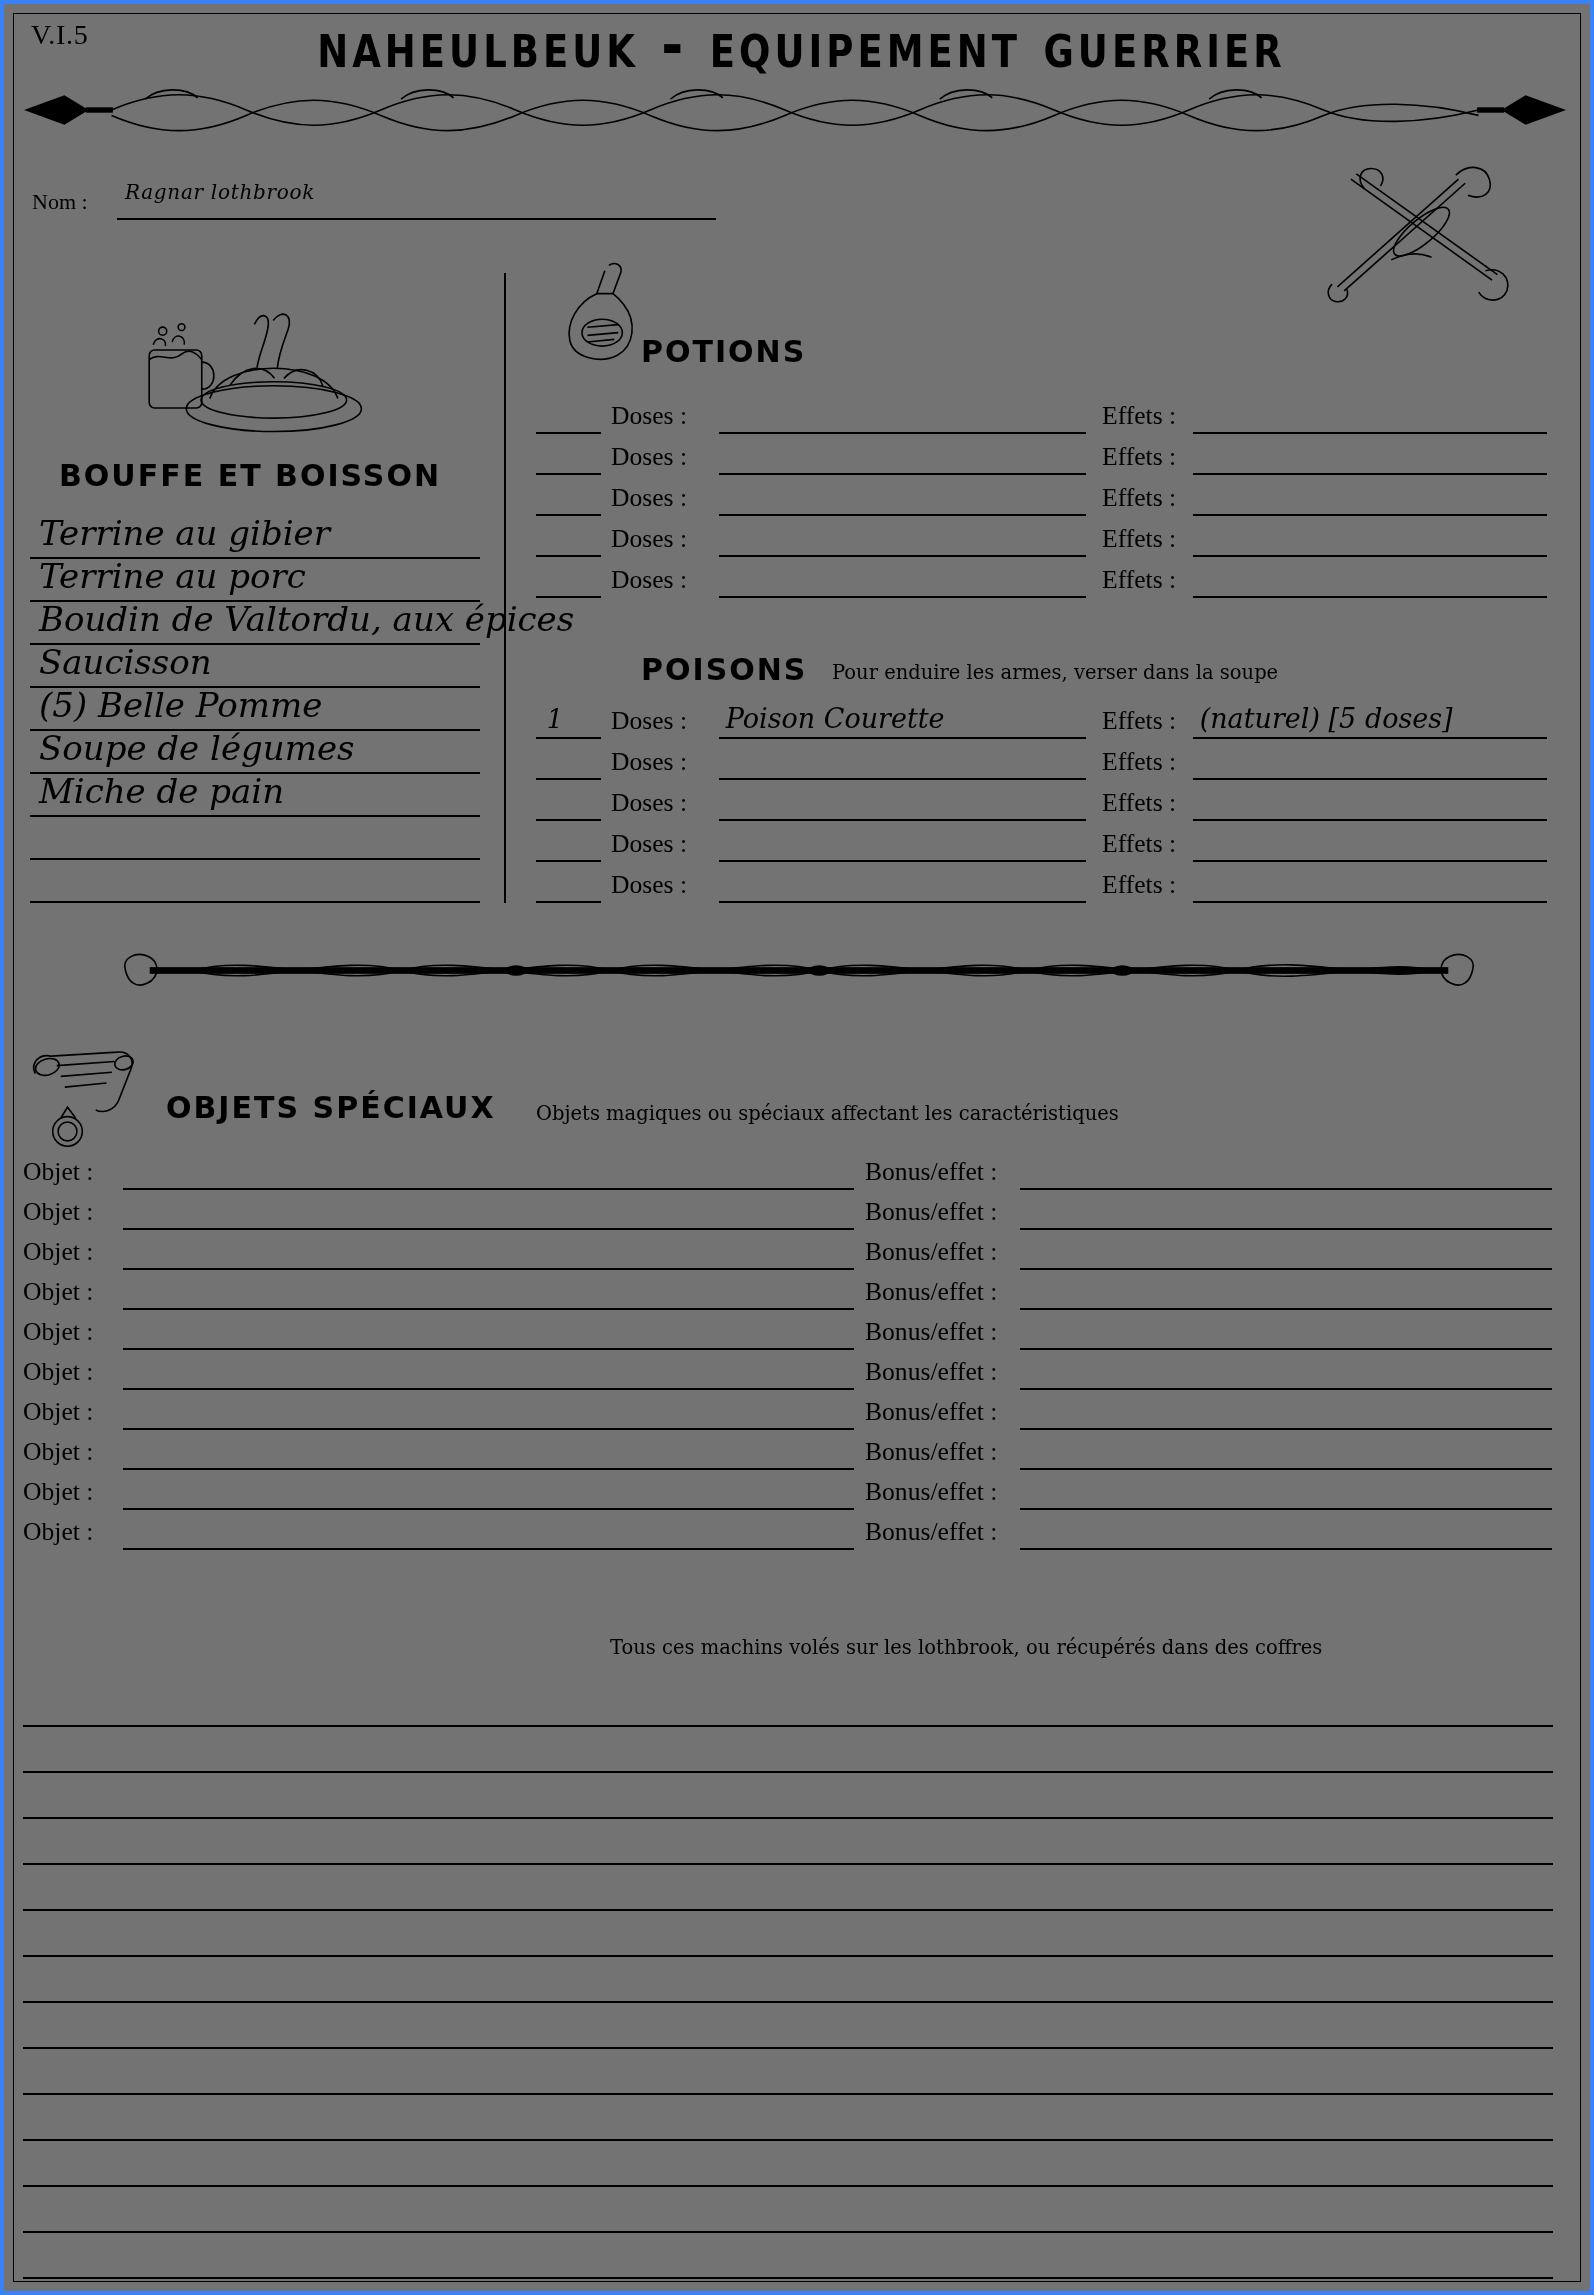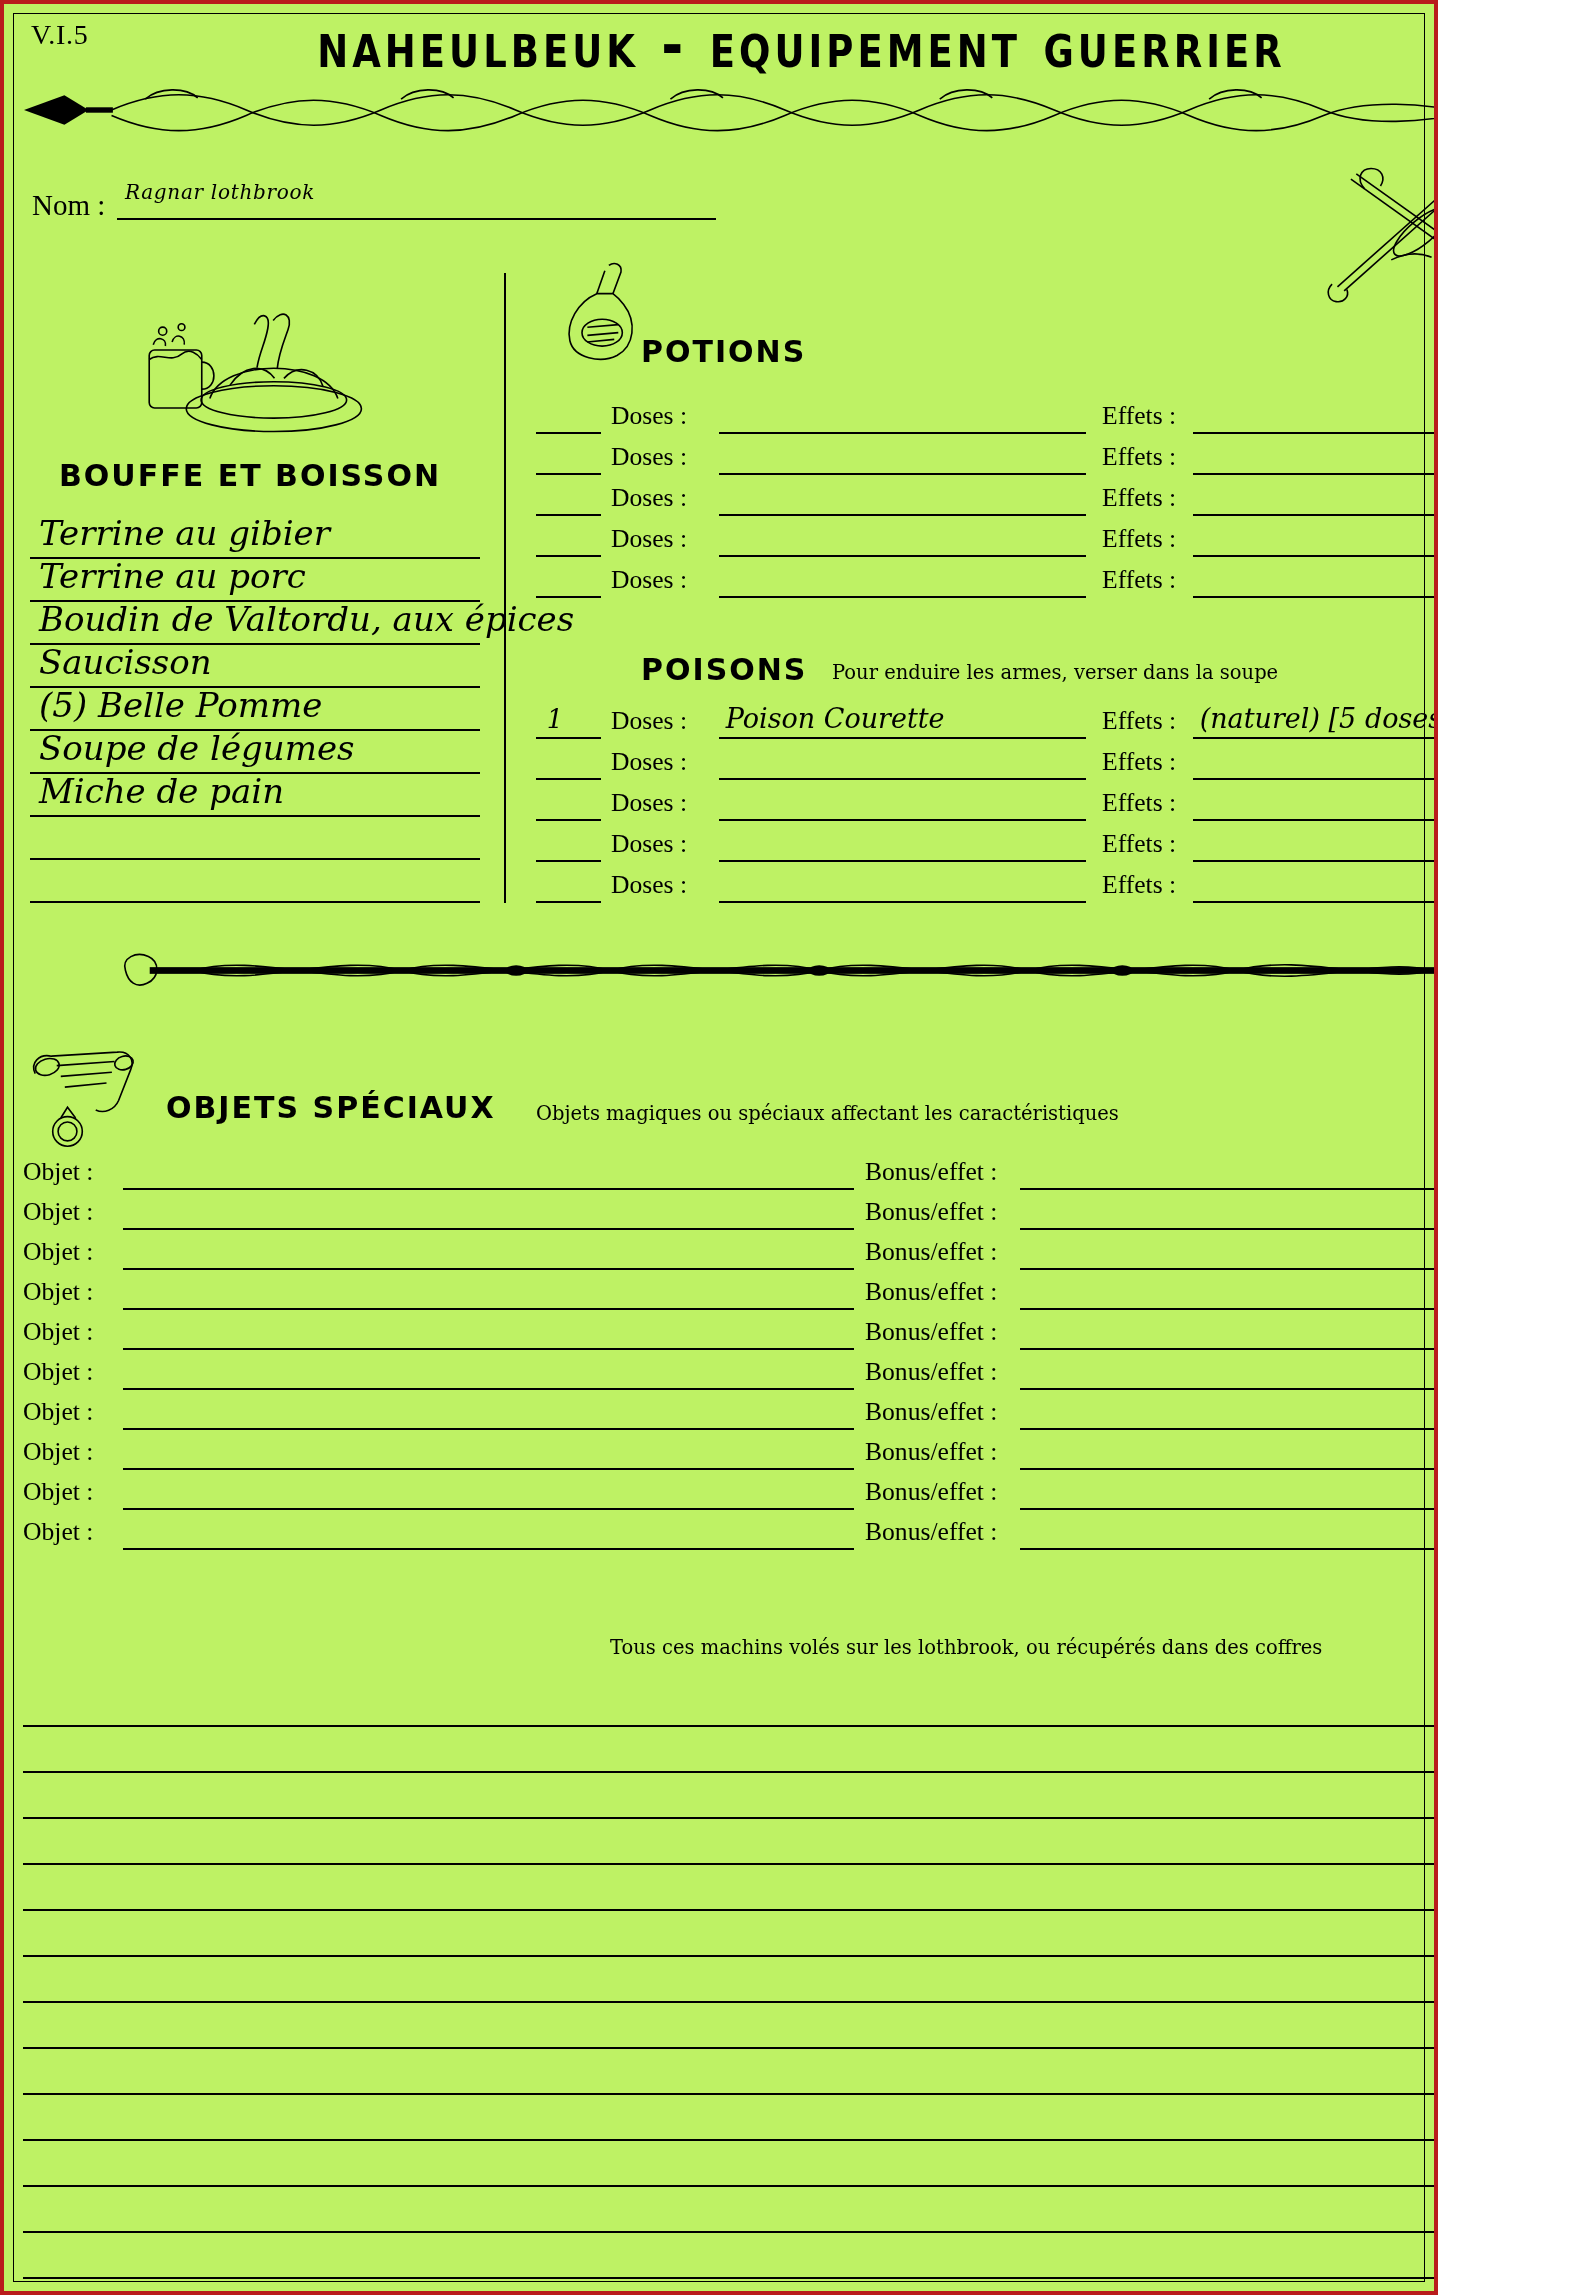--- a/index.html
+++ b/index.html
@@ -5,25 +5,25 @@
   html, body {
     margin: 0;
     padding: 0;
     background: #ffffff;
   }
   body {
     font-family: "Liberation Serif", serif;
   }
   #sheet {
     position: relative;
-    width: 1438px;
+    width: 1594px;
     height: 2295px;
-    background: #bef264;
+    background: #737373;
     box-sizing: border-box;
-    border: 4px solid #b91c1c;
+    border: 4px solid #3b82f6;
     overflow: hidden;
   }
   .inner-border {
     position: absolute;
     left: 9.4px; top: 9.4px; right: 9.4px; bottom: 9.4px;
     border: 1.3px solid #000;
     box-sizing: border-box;
     pointer-events: none;
   }
 
@@ -65,21 +65,21 @@
     top: 943px;
     width: 1374px;
     height: 47px;
   }
 
   
   .nom-label {
     position: absolute;
     left: 28px;
     top: 185px;
-    font-size: 29px;
+    font-size: 22px;
   }
   .nom-line {
     position: absolute;
     left: 113px;
     top: 214px;
     width: 599px;
     border-bottom: 2px solid #000;
   }
   .nom-value {
     position: absolute;

